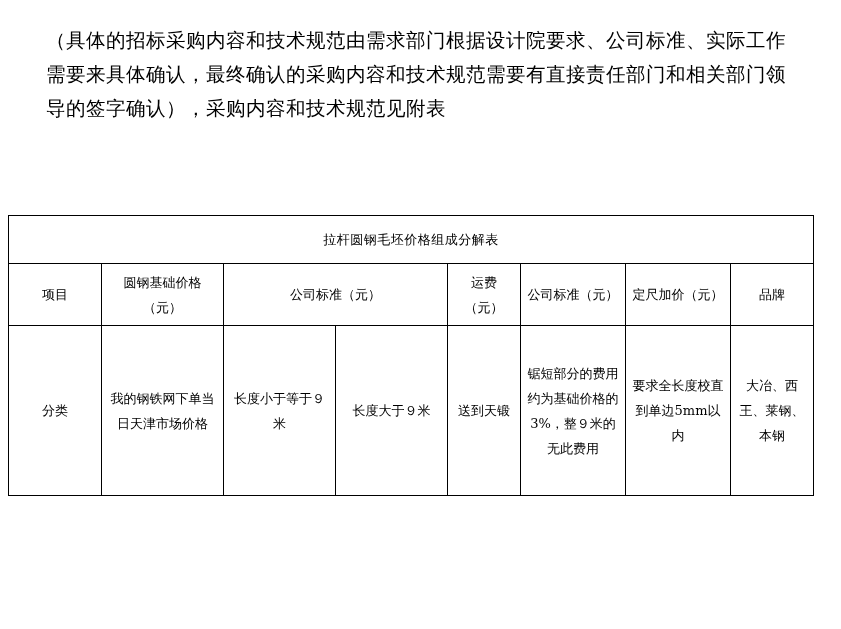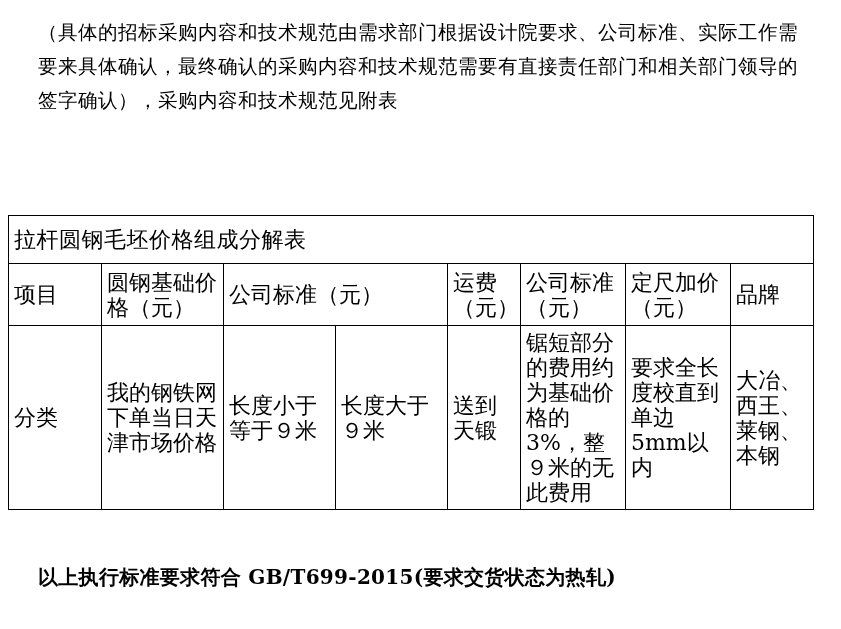--- a/index.html
+++ b/index.html
@@ -26,38 +26,38 @@
     position: absolute;
     left: 30px;
     top: 8px;
     width: 790px;
     font-size: 19.5px;
     line-height: 34px;
     letter-spacing: 0.5px;
     text-align: left;
   }
   .intro p {
-    margin: 8px;
+    margin: 16px;
   }
   .table-wrap {
     position: absolute;
     left: 8px;
     top: 215px;
     width: 805px;
   }
   table.price-table {
     border-collapse: collapse;
     width: 805px;
     table-layout: fixed;
   }
   table.price-table td {
     border: 1px solid #000000;
-    text-align: left;
+    text-align: center;
     vertical-align: middle;
-    font-size: 22px;
+    font-size: 13px;
     line-height: 25px;
     padding: 4px 5px;
     box-sizing: border-box;
   }
   td.title-cell {
     font-size: 17.5px;
     height: 48px;
     letter-spacing: 0.5px;
   }
   td.header-cell {
@@ -132,15 +132,14 @@
           <td class="body-cell">长度大于９米</td>
           <td class="body-cell">送到天锻</td>
           <td class="body-cell">锯短部分的费用约为基础价格的3%，整９米的无此费用</td>
           <td class="body-cell">要求全长度校直到单边5mm以内</td>
           <td class="body-cell">大冶、西王、莱钢、本钢</td>
         </tr>
       </tbody>
     </table>
   </div>
 
-  <div class="footer-note">以上执行标准要求符合 GB/T699-2015(要求交货状态为热轧)</div>
 
 </div>
 
 </body></html>

